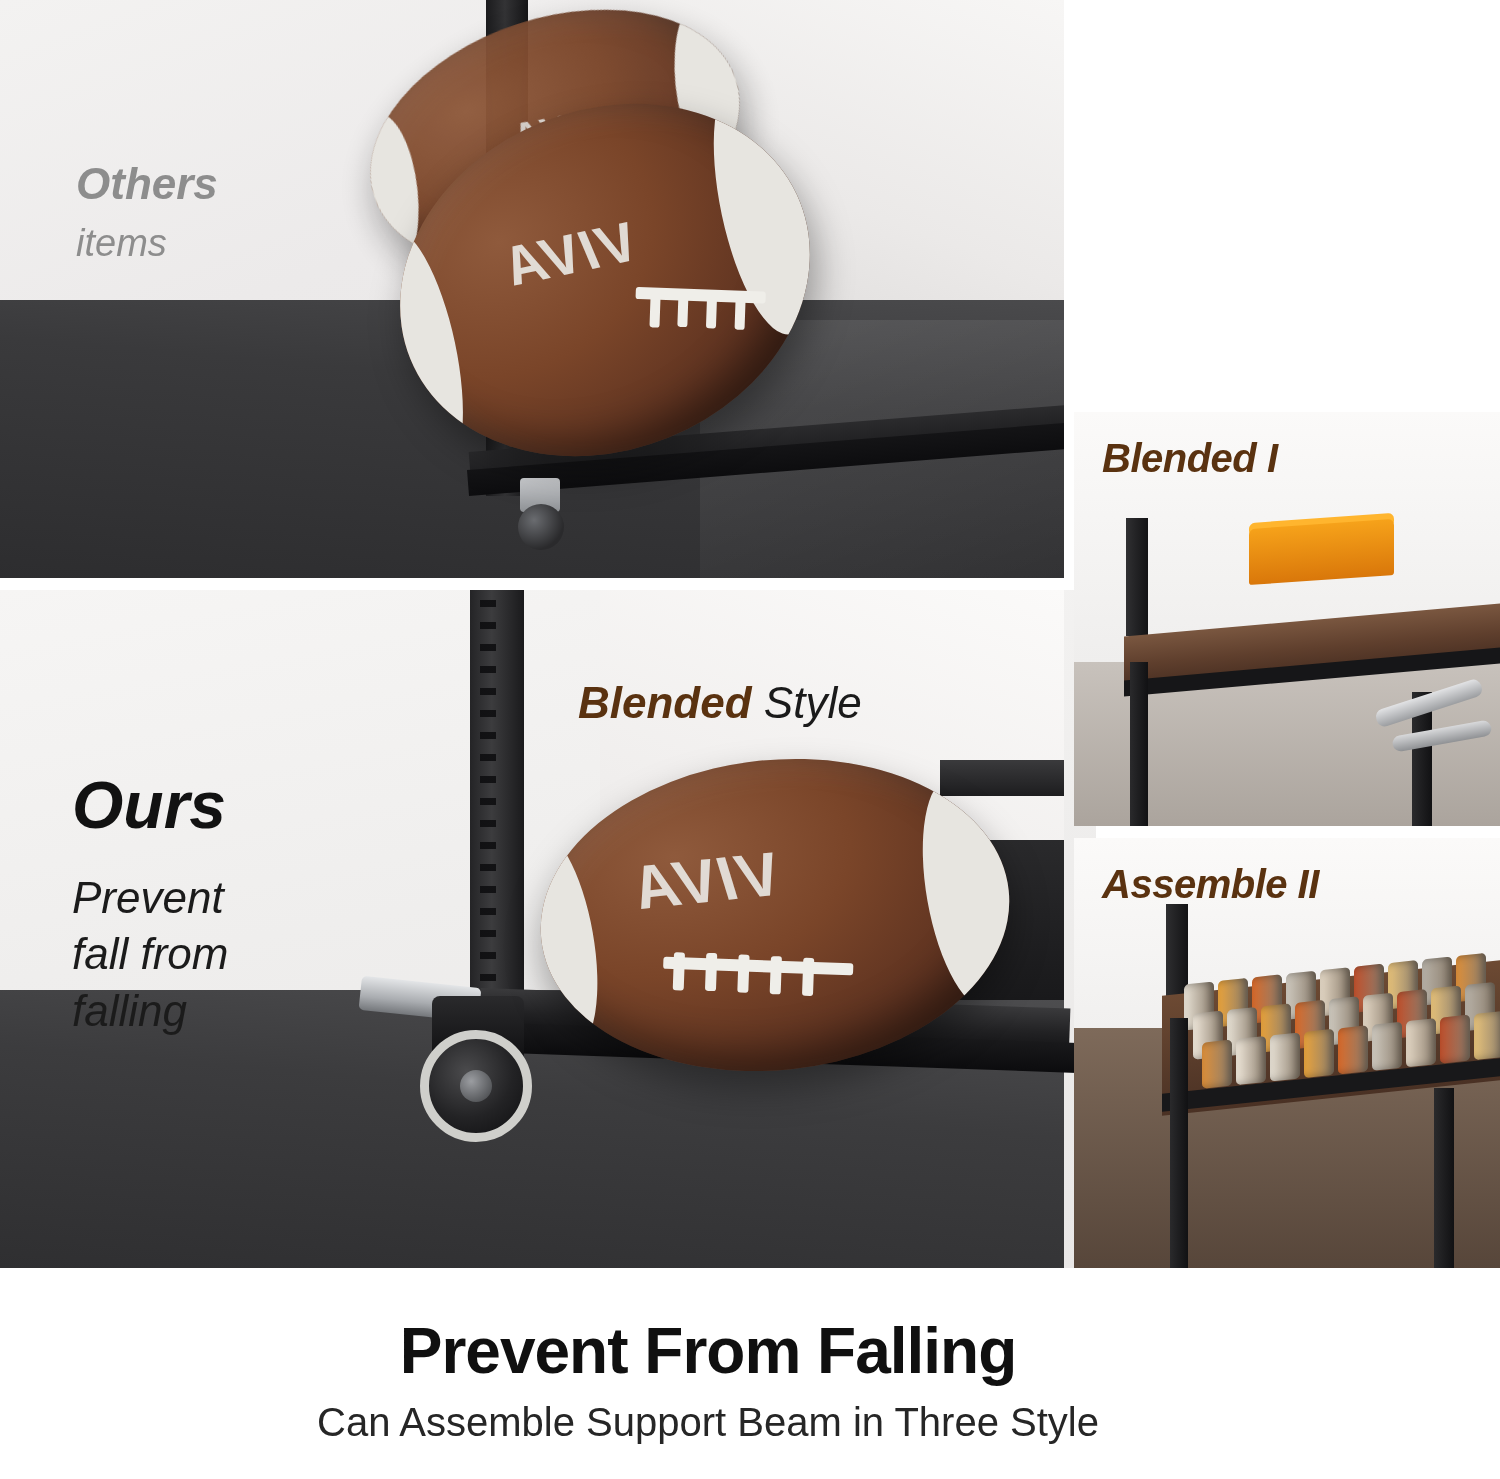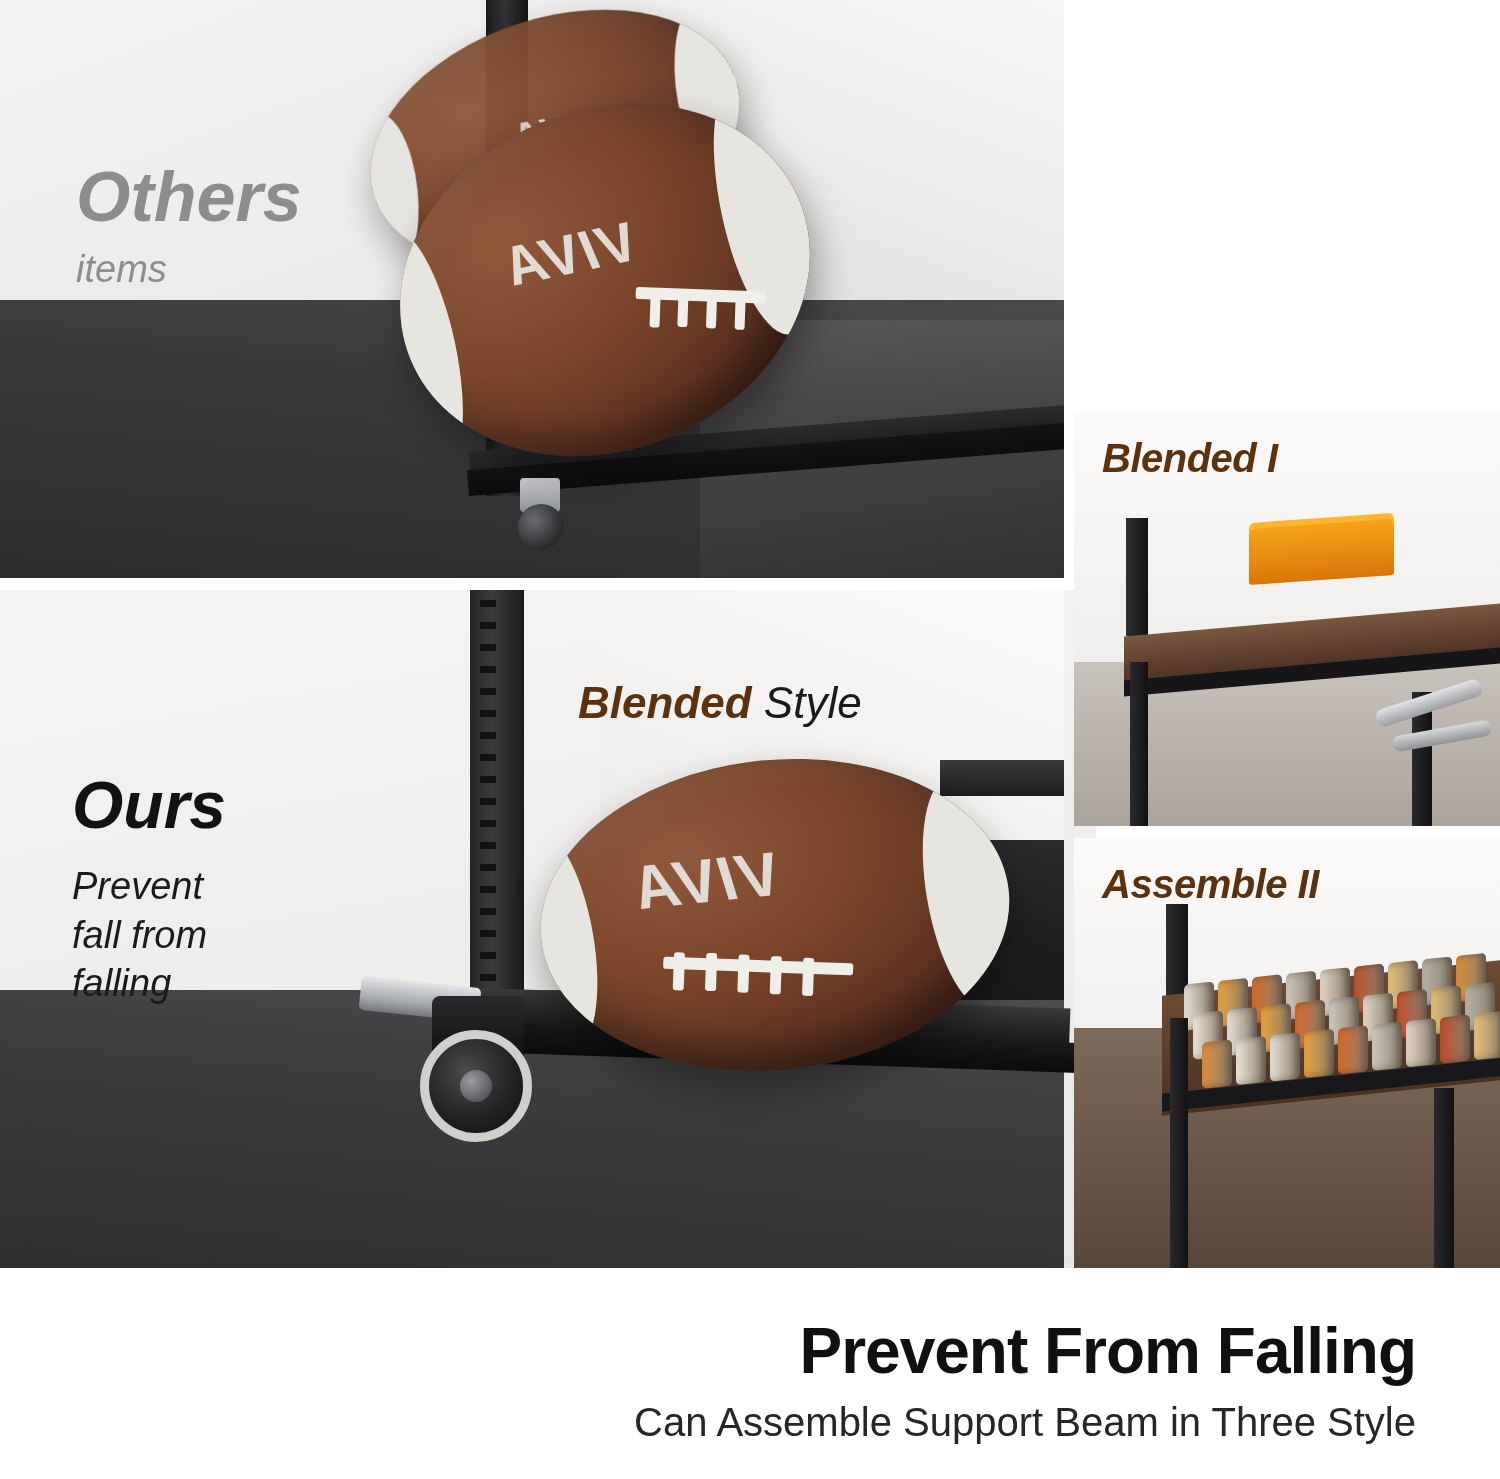--- a/index.html
+++ b/index.html
@@ -445,54 +445,54 @@
     box-shadow: inset -4px 0 8px rgba(0,0,0,.35);
   }
 
   
   .overlay-text { position: absolute; z-index: 8; }
 
   #others-label {
     left: 76px; top: 162px;
   }
   #others-label .big {
-    font-size: 70px; font-weight: bold; font-style: italic;
+    font-size: 44px; font-weight: bold; font-style: italic;
     color: #8d8d8d; line-height: 1;
   }
   #others-label .sub {
     margin-top: 14px;
     font-size: 38px; font-style: italic;
     color: #8d8d8d; line-height: 1.25;
   }
 
   #ours-label {
     left: 72px; top: 772px;
   }
   #ours-label .big {
     font-size: 66px; font-weight: bold; font-style: italic;
     color: #121212; line-height: 1;
   }
   #ours-label .sub {
-    margin-top: 24px;
-    font-size: 38px; font-style: italic;
+    margin-top: 32px;
+    font-size: 44px; font-style: italic;
     color: #1b1b1b; line-height: 1.28;
   }
 
   #basket-style {
     left: 578px; top: 678px;
     font-size: 44px; font-style: italic; color: #1a1a1a;
   }
   #basket-style b { color: #5a3210; font-weight: bold; }
 
   
   #footer {
     position: absolute;
     left: 0; top: 1280px;
     width: 1416px; height: 199px;
-    text-align: right;
+    text-align: center;
   }
   #footer .headline {
     margin-top: 34px;
     font-size: 64px;
     font-weight: bold;
     color: #101010;
     letter-spacing: -1px;
   }
   #footer .subline {
     margin-top: 12px;

